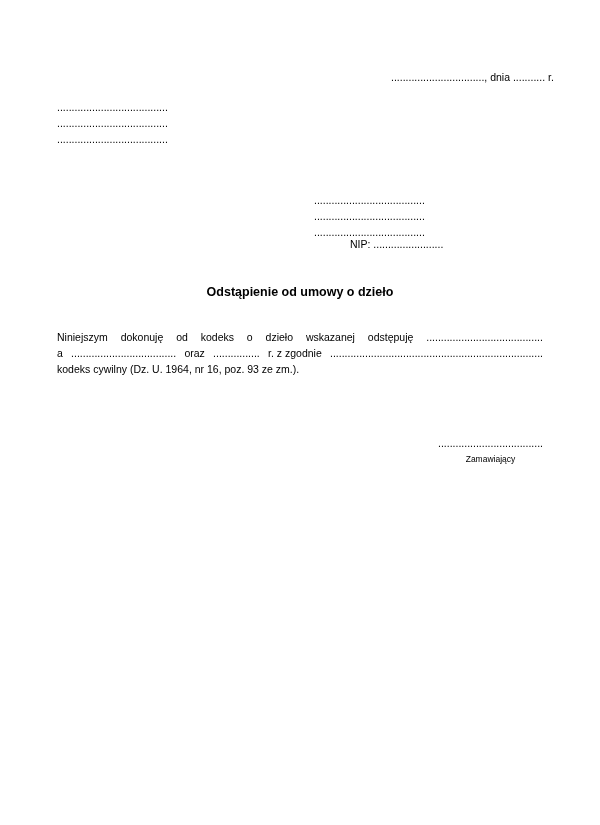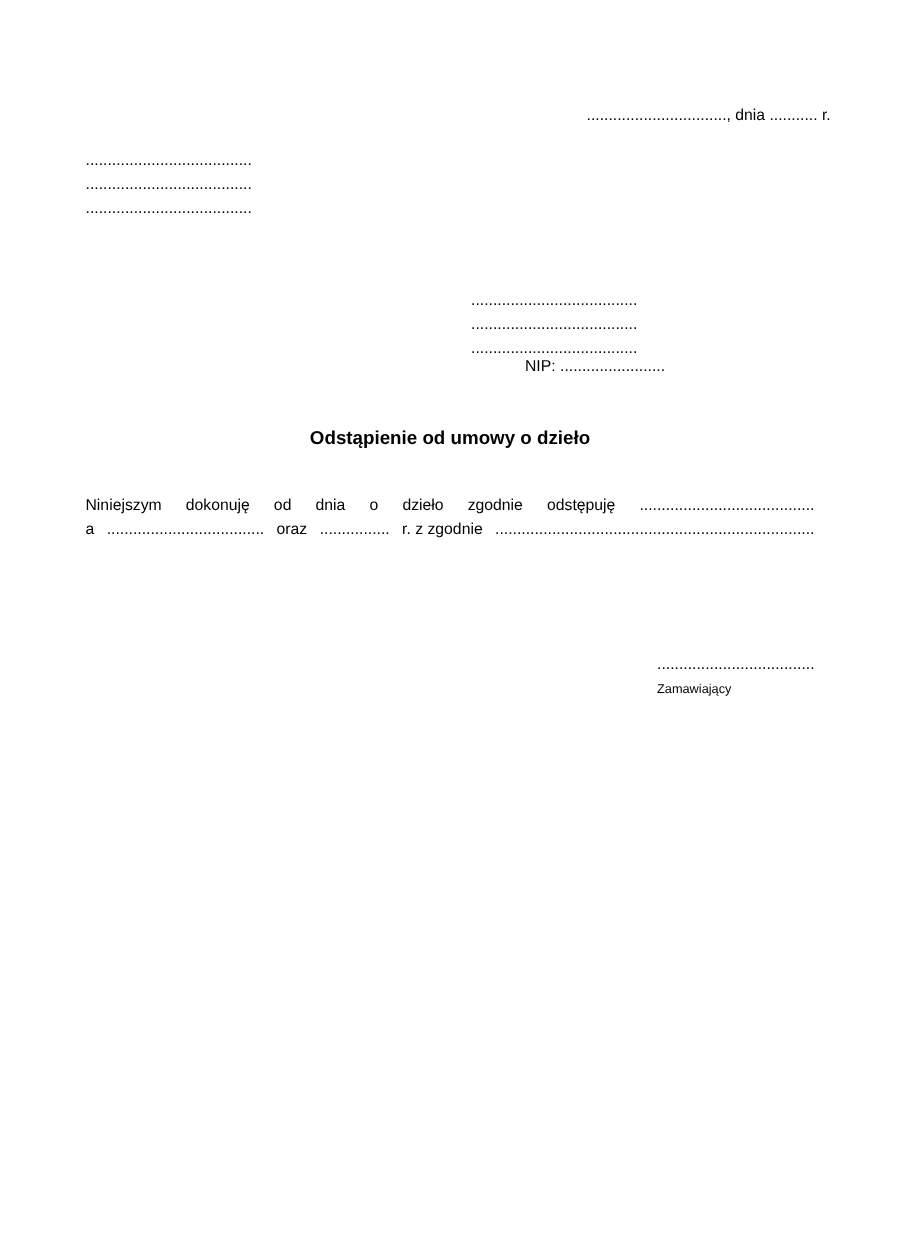--- a/index.html
+++ b/index.html
@@ -59,33 +59,34 @@
   <div class="abs line" style="left:314px; top:236px;margin-left:36px;">NIP: ........................</div>
 </div>
 
 <div class="abs title" style="left:0; width:600px; text-align:center; top:285px;">Odstąpienie od umowy o dzieło</div>
 
 <div class="para">
   <div class="row">
     <span>Niniejszym</span>
     <span>dokonuję</span>
     <span>od</span>
-    <span>dnia</span>
+    <span>kodeks</span>
     <span>o</span>
     <span>dzieło</span>
-    <span>zgodnie</span>
+    <span>wskazanej</span>
     <span>odstępuję</span>
     <span>........................................</span>
   </div>
   <div class="row">
     <span>a</span>
     <span>....................................</span>
     <span>oraz</span>
     <span>................</span>
     <span>r. z zgodnie</span>
     <span>.........................................................................</span>
   </div>
+  <div class="row normal">kodeks cywilny (Dz. U. 1964, nr 16, poz. 93 ze zm.).</div>
 </div>
 
 <div>
   <div class="abs line" style="left:438px; top:435px;">....................................</div>
-  <div class="abs small" style="left:438px; width:105px; text-align:left; top:454px;">Zamawiający</div>
+  <div class="abs small" style="left:438px; width:105px; text-align:center; top:454px;">Zamawiający</div>
 </div>
 
 </body></html>

